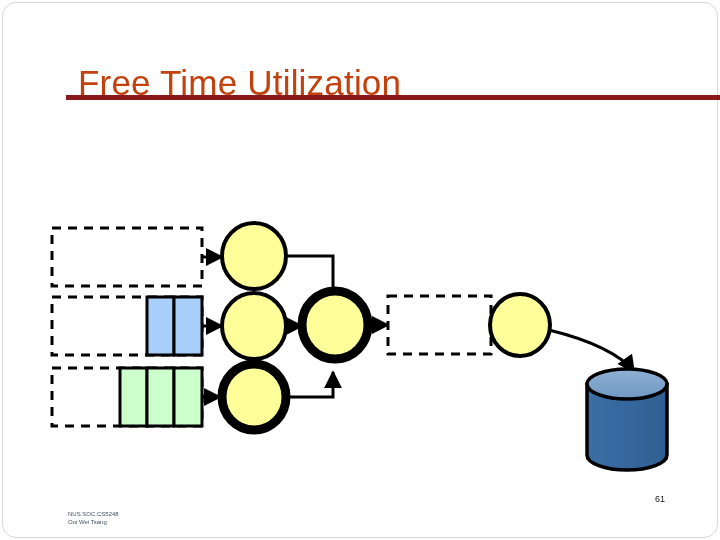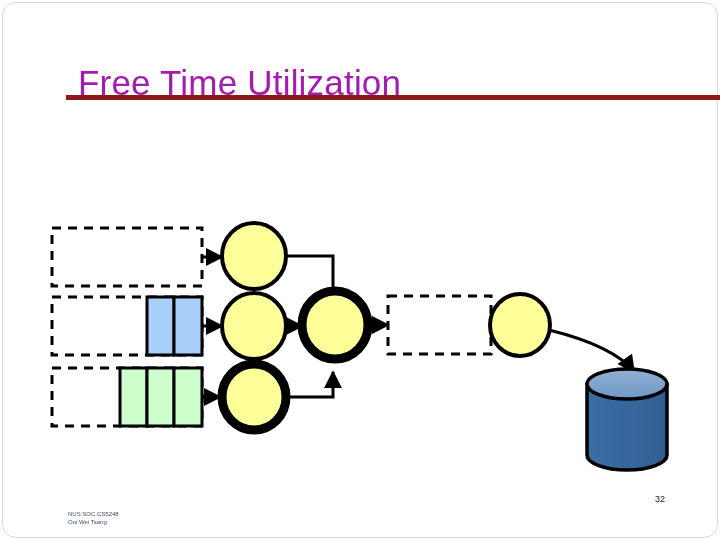--- a/index.html
+++ b/index.html
@@ -29,21 +29,21 @@
     box-sizing: border-box;
     pointer-events: none;
   }
   #title {
     position: absolute;
     left: 78px;
     top: 38px;
     width: 580px;
     font-size: 35px;
     line-height: 44px;
-    color: #a21caf;
+    color: #c2410c;
     font-weight: normal;
     letter-spacing: 0.2px;
     white-space: nowrap;
   }
   #title-rule {
     position: absolute;
     left: 66px;
     top: 95px;
     width: 654px;
     height: 5px;
@@ -157,15 +157,15 @@
 
     <g>
       <path d="M 587 384 L 587 455 A 40 15 0 0 0 667 455 L 667 384 Z" fill="url(#cylBodyGrad)" stroke="#000000" stroke-width="3.5"></path>
       <ellipse cx="627" cy="384" rx="40" ry="15" fill="url(#cylTopGrad)" stroke="#000000" stroke-width="3.5"></ellipse>
     </g>
 
   </svg>
 
   <div id="footer-id">NUS.SOC.CS5248</div>
   <div id="footer-author">Ooi Wei Tsang</div>
-  <div id="page-number">32</div>
+  <div id="page-number">61</div>
 
 </div>
 
 </body></html>

